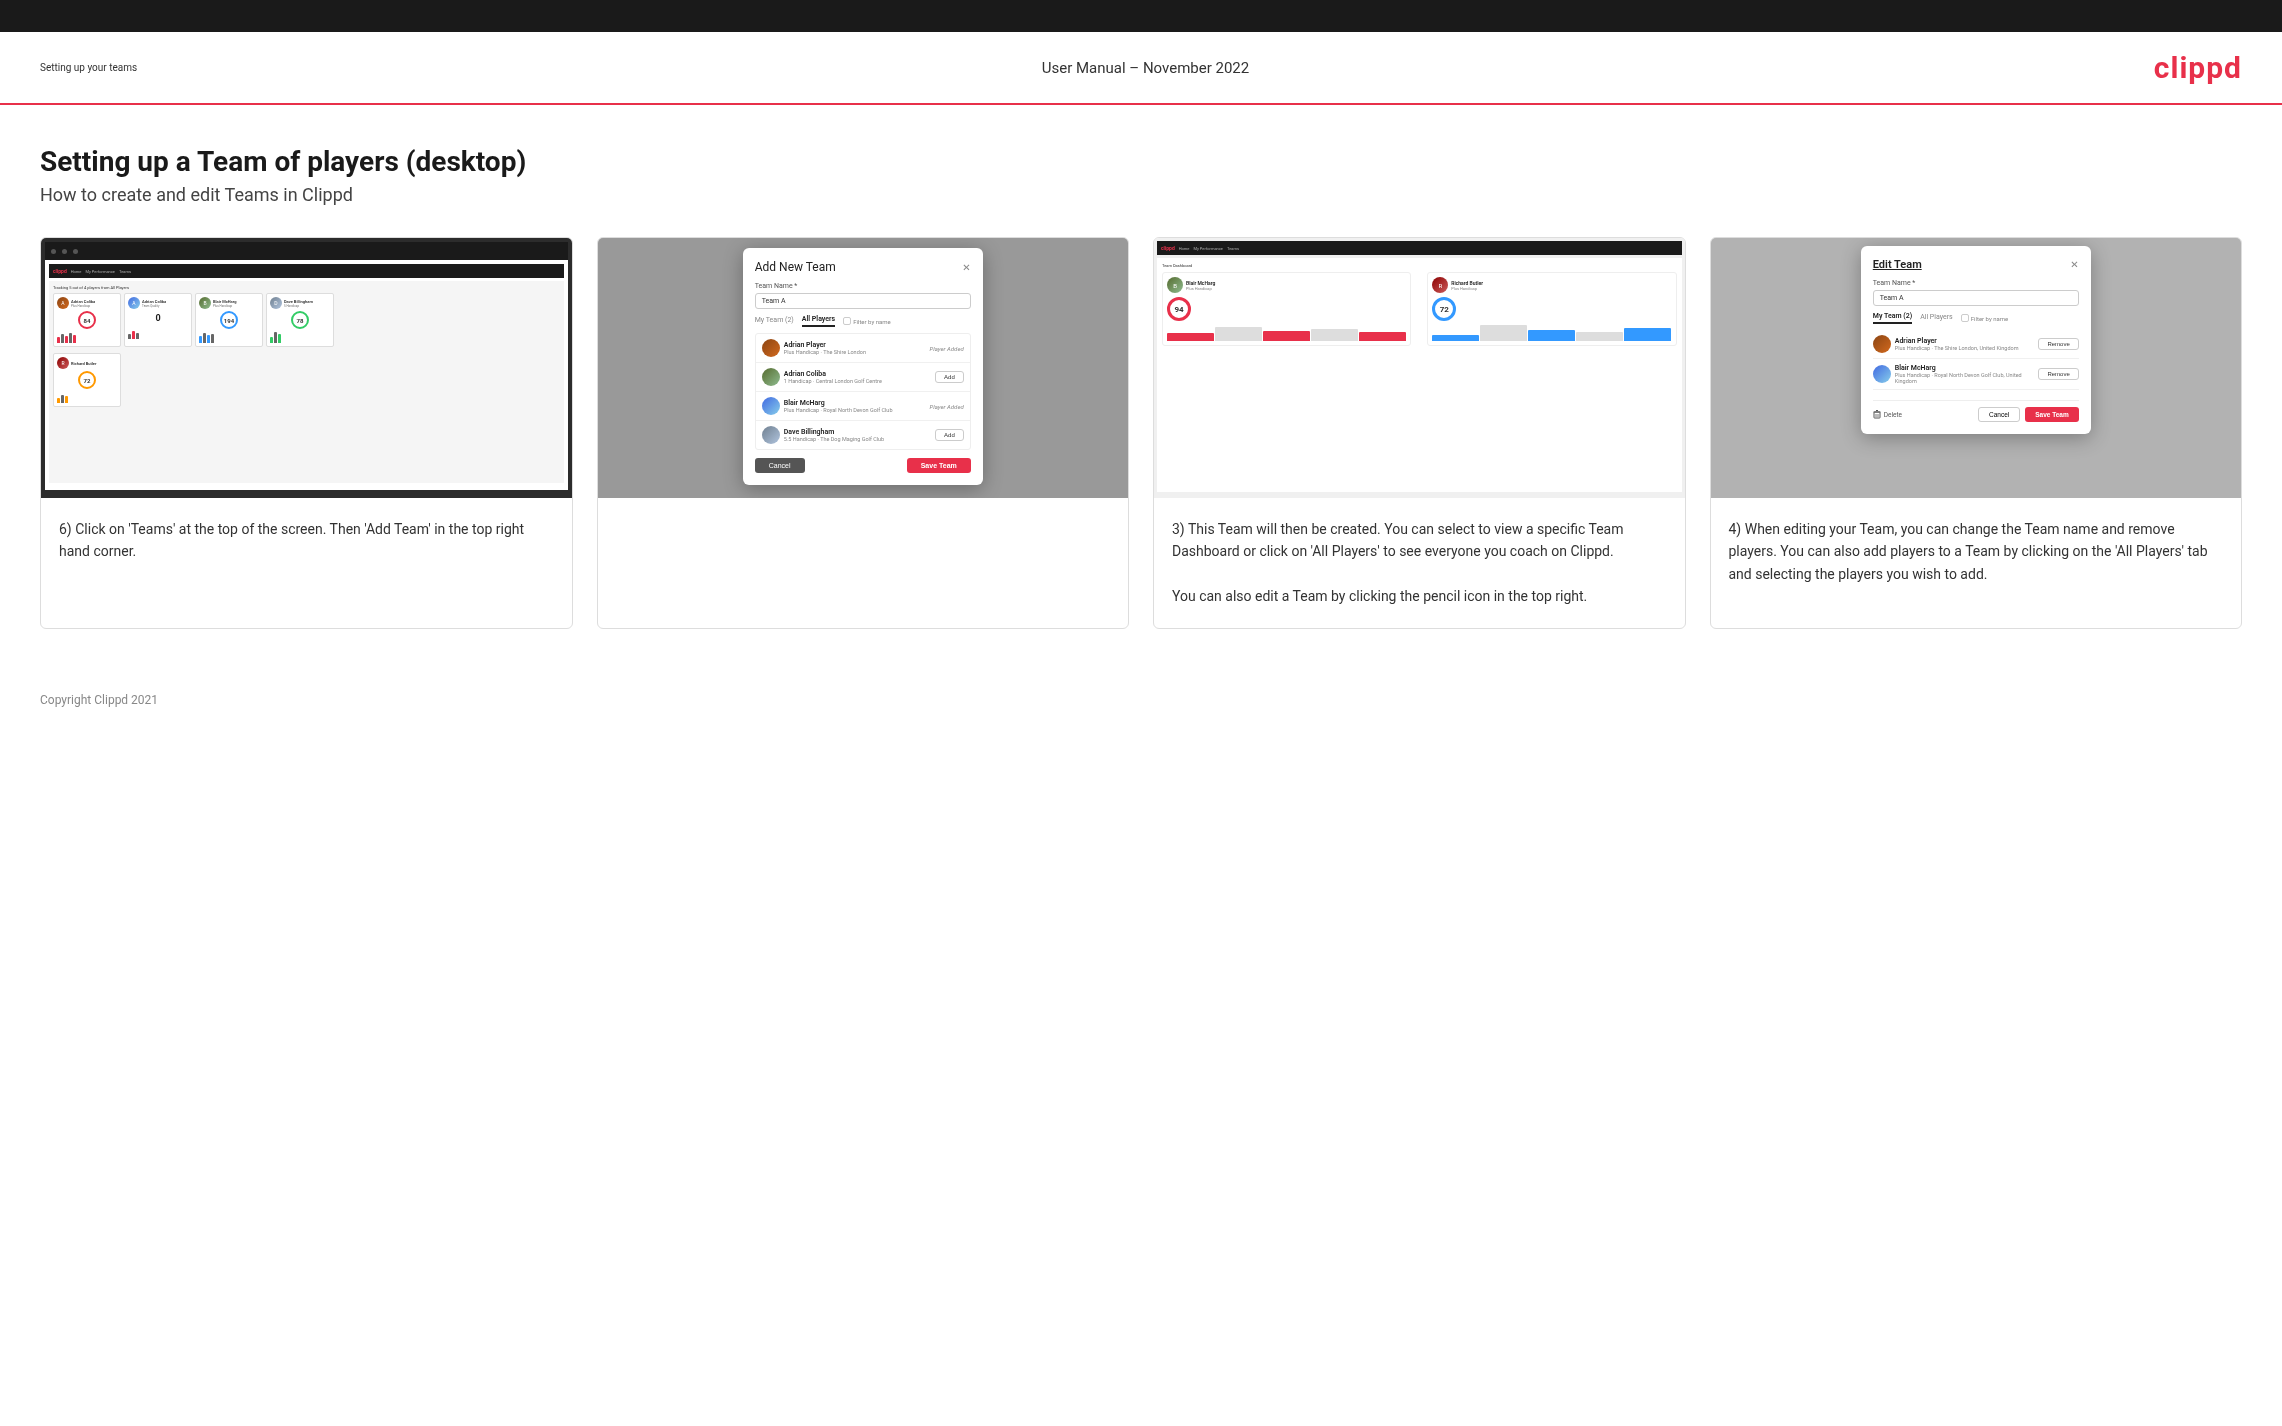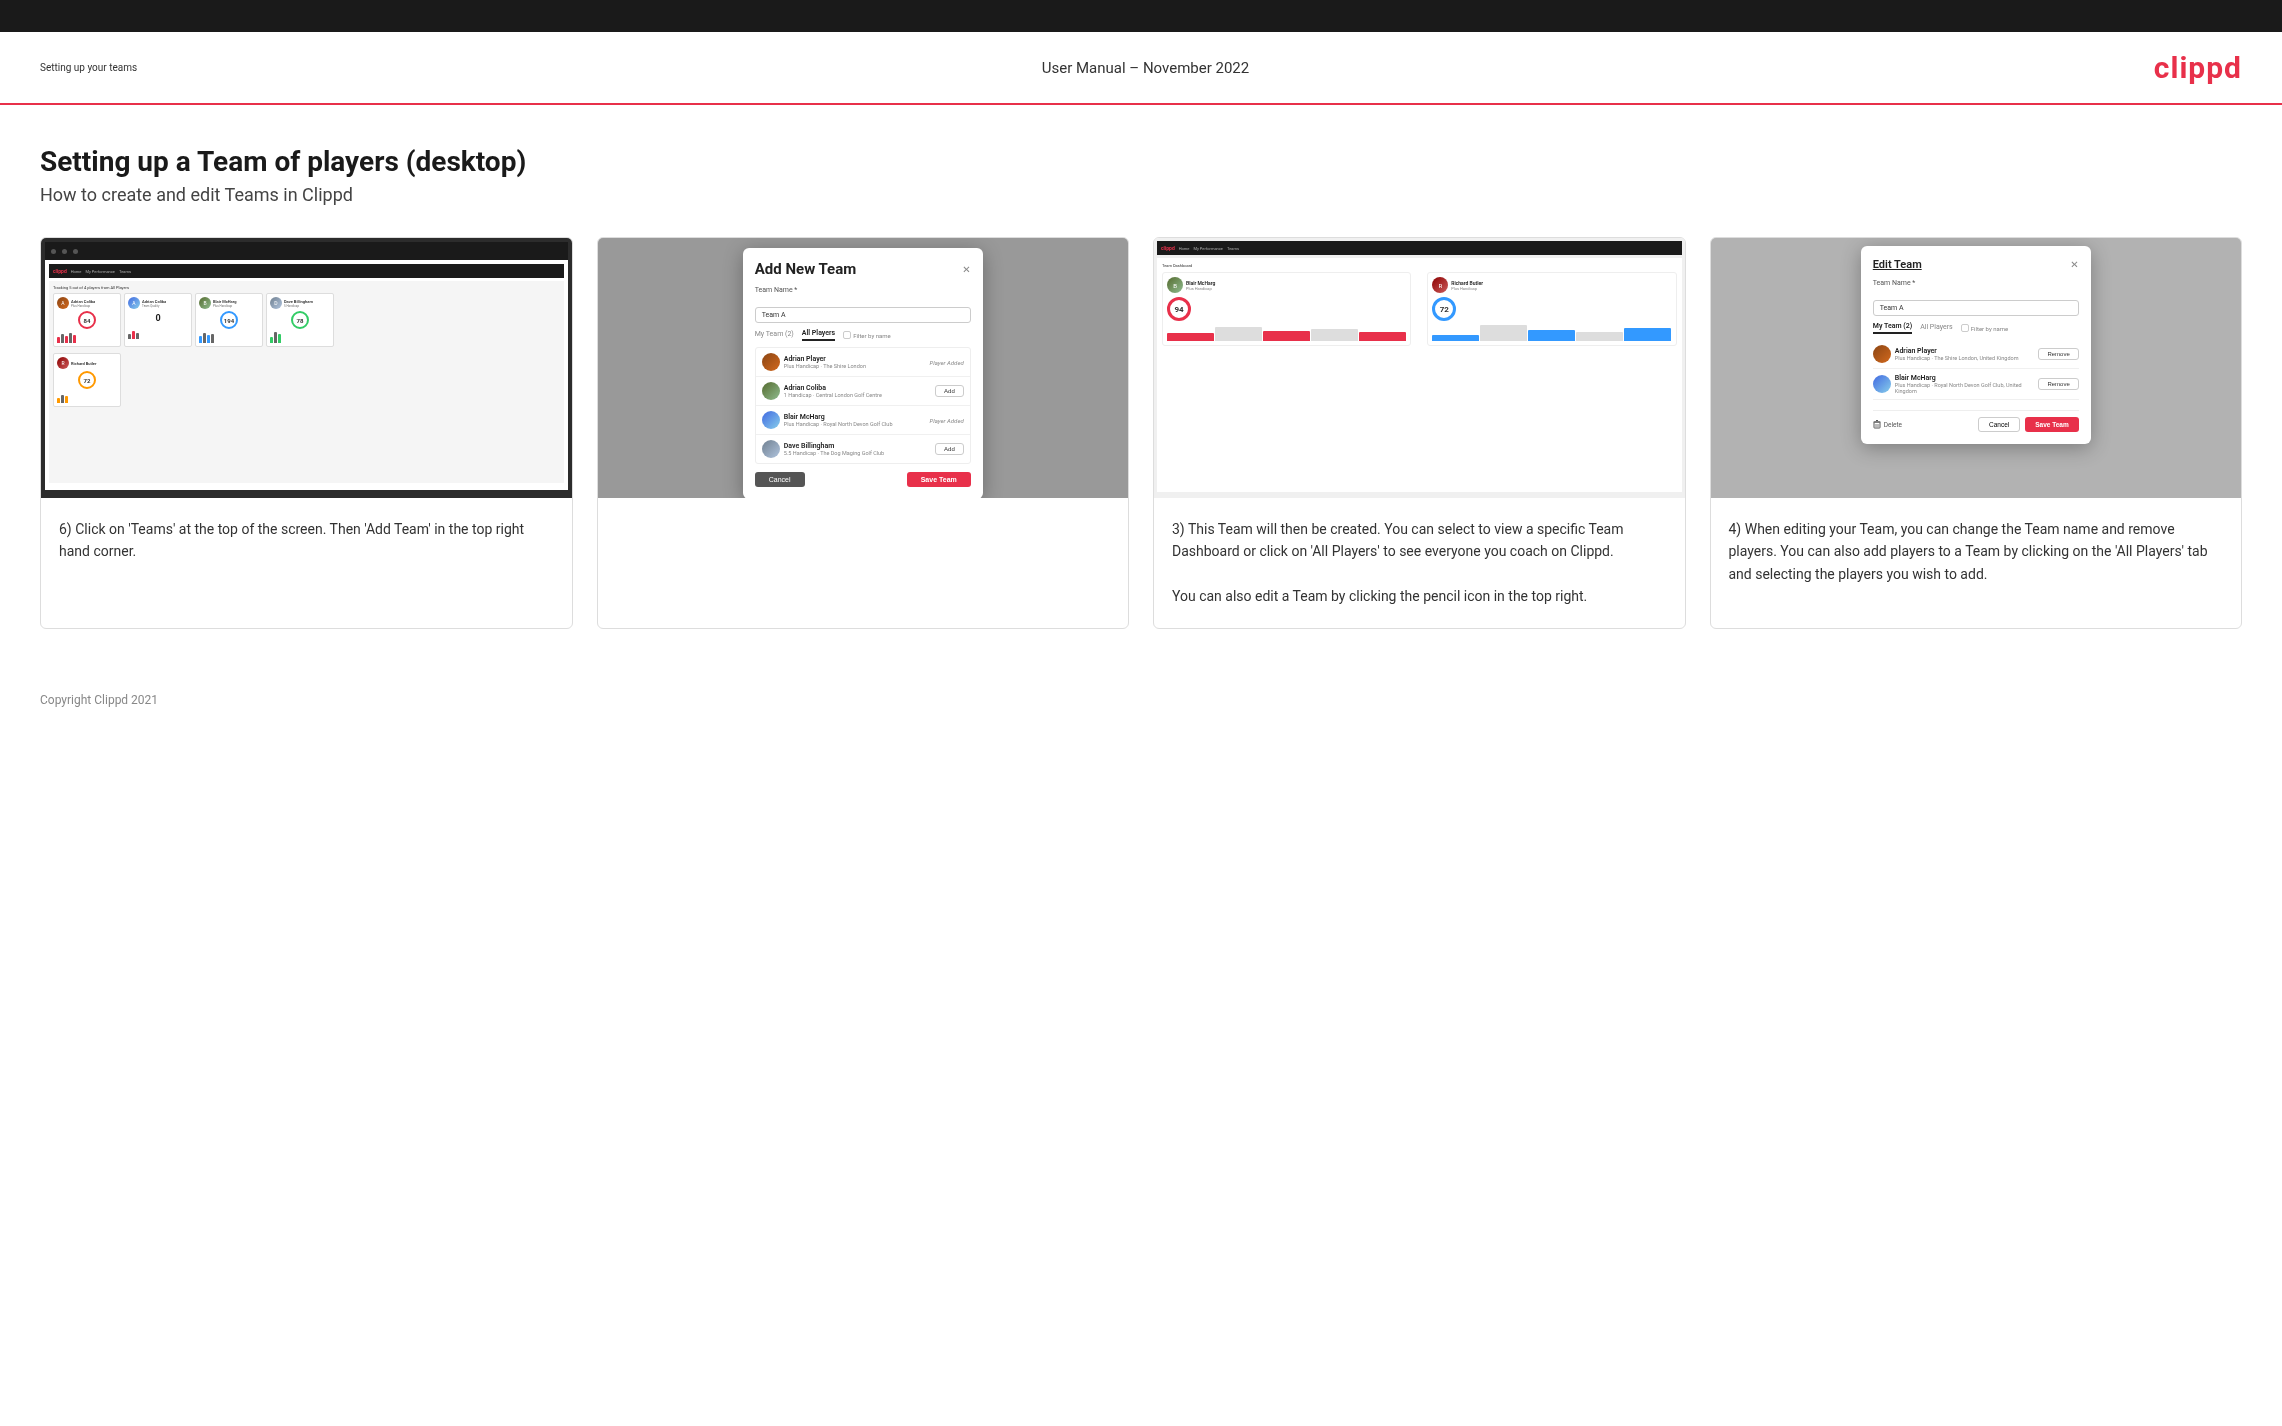--- a/index.html
+++ b/index.html
@@ -234,33 +234,33 @@
       transform: translateX(-50%);
       box-shadow: 0 4px 20px rgba(0,0,0,0.3);
     }
     .modal-header {
       display: flex;
       justify-content: space-between;
       align-items: center;
       margin-bottom: 8px;
     }
     .modal-title {
-      font-size: 15px;
-      font-weight: 700;
+      font-size: 12px;
+      font-weight: 400;
       color: #222;
     }
     .modal-close {
       font-size: 10px;
       color: #888;
       cursor: pointer;
     }
     .modal-label {
       font-size: 7px;
       color: #555;
-      margin-bottom: 13px;
+      margin-bottom: 3px;
     }
     .modal-input {
       width: 100%;
       border: 1px solid #ccc;
       border-radius: 3px;
       padding: 3px 6px;
       font-size: 7px;
       color: #333;
       margin-bottom: 6px;
     }

